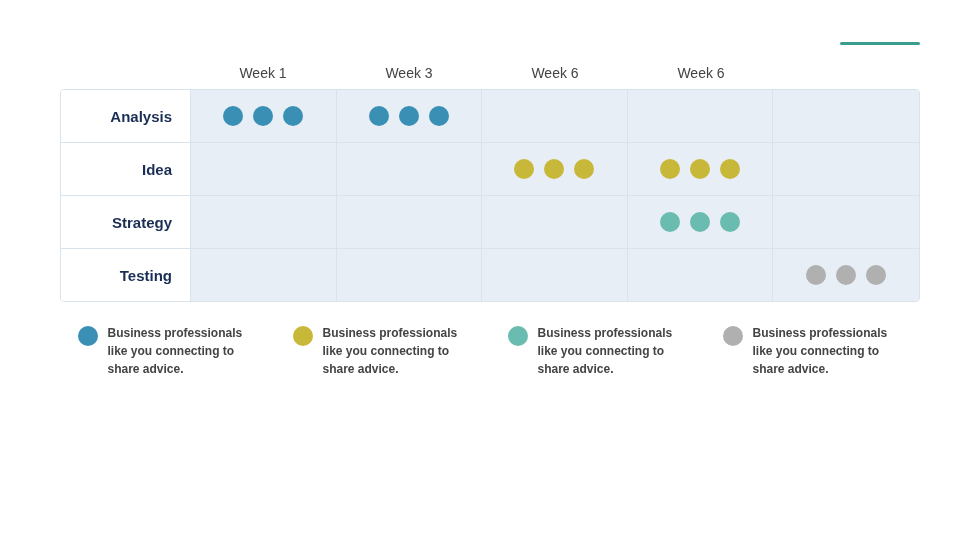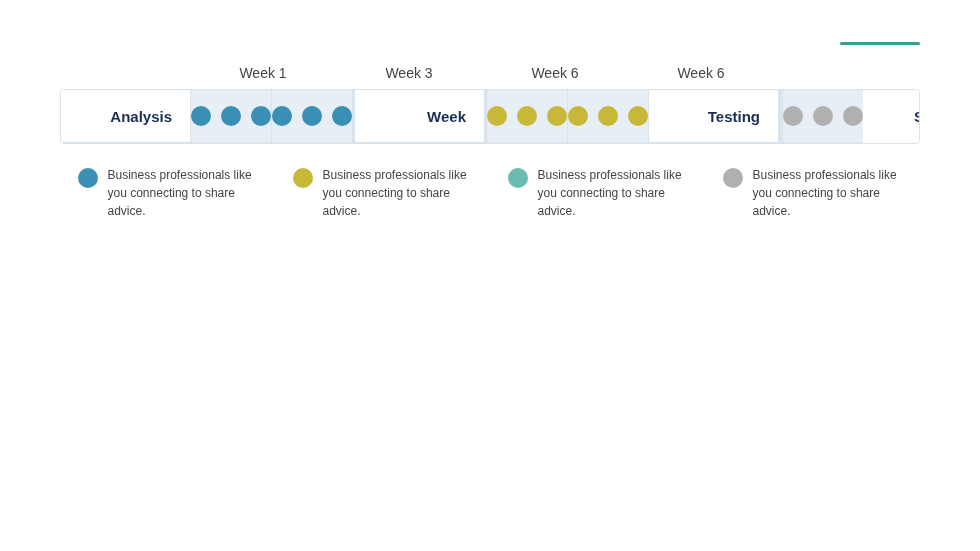--- a/index.html
+++ b/index.html
@@ -61,21 +61,21 @@
       font-size: 14px;
       color: #444;
       padding-bottom: 8px;
     }
 
     .col-label-empty {}
 
     
     .gantt-body {
       display: flex;
-      flex-direction: row;
+      flex-direction: column;
       border: 1px solid #d8e3ec;
       border-radius: 4px;
       overflow: hidden;
     }
 
     .gantt-row {
       display: grid;
       grid-template-columns: 130px repeat(5, 1fr);
       border-bottom: 1px solid #d8e3ec;
     }
@@ -141,20 +141,21 @@
       height: 20px;
       border-radius: 50%;
       flex-shrink: 0;
       margin-top: 2px;
     }
 
     .legend-text {
       font-size: 12px;
       color: #444;
       line-height: 1.5;
+      font-weight: bold;
     }
   </style>
 </head>
 <body>
 
 <div class="page">
 
   <div class="title"></div>
   <div class="subtitle"></div>
   <div class="underline"></div>
@@ -180,59 +181,59 @@
           <div class="gantt-cell">
             <div class="dot" style="background: rgb(58, 143, 181);"></div>
             <div class="dot" style="background: rgb(58, 143, 181);"></div>
             <div class="dot" style="background: rgb(58, 143, 181);"></div>
           </div>
           <div class="gantt-cell"></div>
           <div class="gantt-cell"></div>
           <div class="gantt-cell"></div>
         </div>
         <div class="gantt-row">
-          <div class="row-label-cell">Week</div>
-          <div class="gantt-cell"></div>
-          <div class="gantt-cell"></div>
-          <div class="gantt-cell">
-            <div class="dot" style="background: rgb(200, 184, 58);"></div>
-            <div class="dot" style="background: rgb(200, 184, 58);"></div>
-            <div class="dot" style="background: rgb(200, 184, 58);"></div>
-          </div>
-          <div class="gantt-cell">
-            <div class="dot" style="background: rgb(200, 184, 58);"></div>
-            <div class="dot" style="background: rgb(200, 184, 58);"></div>
-            <div class="dot" style="background: rgb(200, 184, 58);"></div>
+          <div class="row-label-cell">Idea</div>
+          <div class="gantt-cell"></div>
+          <div class="gantt-cell"></div>
+          <div class="gantt-cell">
+            <div class="dot" style="background: rgb(200, 184, 58);"></div>
+            <div class="dot" style="background: rgb(200, 184, 58);"></div>
+            <div class="dot" style="background: rgb(200, 184, 58);"></div>
+          </div>
+          <div class="gantt-cell">
+            <div class="dot" style="background: rgb(200, 184, 58);"></div>
+            <div class="dot" style="background: rgb(200, 184, 58);"></div>
+            <div class="dot" style="background: rgb(200, 184, 58);"></div>
+          </div>
+          <div class="gantt-cell"></div>
+        </div>
+        <div class="gantt-row">
+          <div class="row-label-cell">Strategy</div>
+          <div class="gantt-cell"></div>
+          <div class="gantt-cell"></div>
+          <div class="gantt-cell"></div>
+          <div class="gantt-cell">
+            <div class="dot" style="background: rgb(107, 188, 176);"></div>
+            <div class="dot" style="background: rgb(107, 188, 176);"></div>
+            <div class="dot" style="background: rgb(107, 188, 176);"></div>
           </div>
           <div class="gantt-cell"></div>
         </div>
         <div class="gantt-row">
           <div class="row-label-cell">Testing</div>
           <div class="gantt-cell"></div>
           <div class="gantt-cell"></div>
           <div class="gantt-cell"></div>
           <div class="gantt-cell"></div>
           <div class="gantt-cell">
             <div class="dot" style="background: rgb(176, 176, 176);"></div>
             <div class="dot" style="background: rgb(176, 176, 176);"></div>
             <div class="dot" style="background: rgb(176, 176, 176);"></div>
           </div>
         </div>
-        <div class="gantt-row">
-          <div class="row-label-cell">Strategy</div>
-          <div class="gantt-cell"></div>
-          <div class="gantt-cell"></div>
-          <div class="gantt-cell"></div>
-          <div class="gantt-cell">
-            <div class="dot" style="background: rgb(107, 188, 176);"></div>
-            <div class="dot" style="background: rgb(107, 188, 176);"></div>
-            <div class="dot" style="background: rgb(107, 188, 176);"></div>
-          </div>
-          <div class="gantt-cell"></div>
-        </div>
       </div>
 
   </div>
 
   <div class="legend">
   <div class="legend-item">
         <div class="legend-dot" style="background: rgb(58, 143, 181);"></div>
         <div class="legend-text">Business professionals like you connecting to share advice.</div>
       </div>
       <div class="legend-item">

